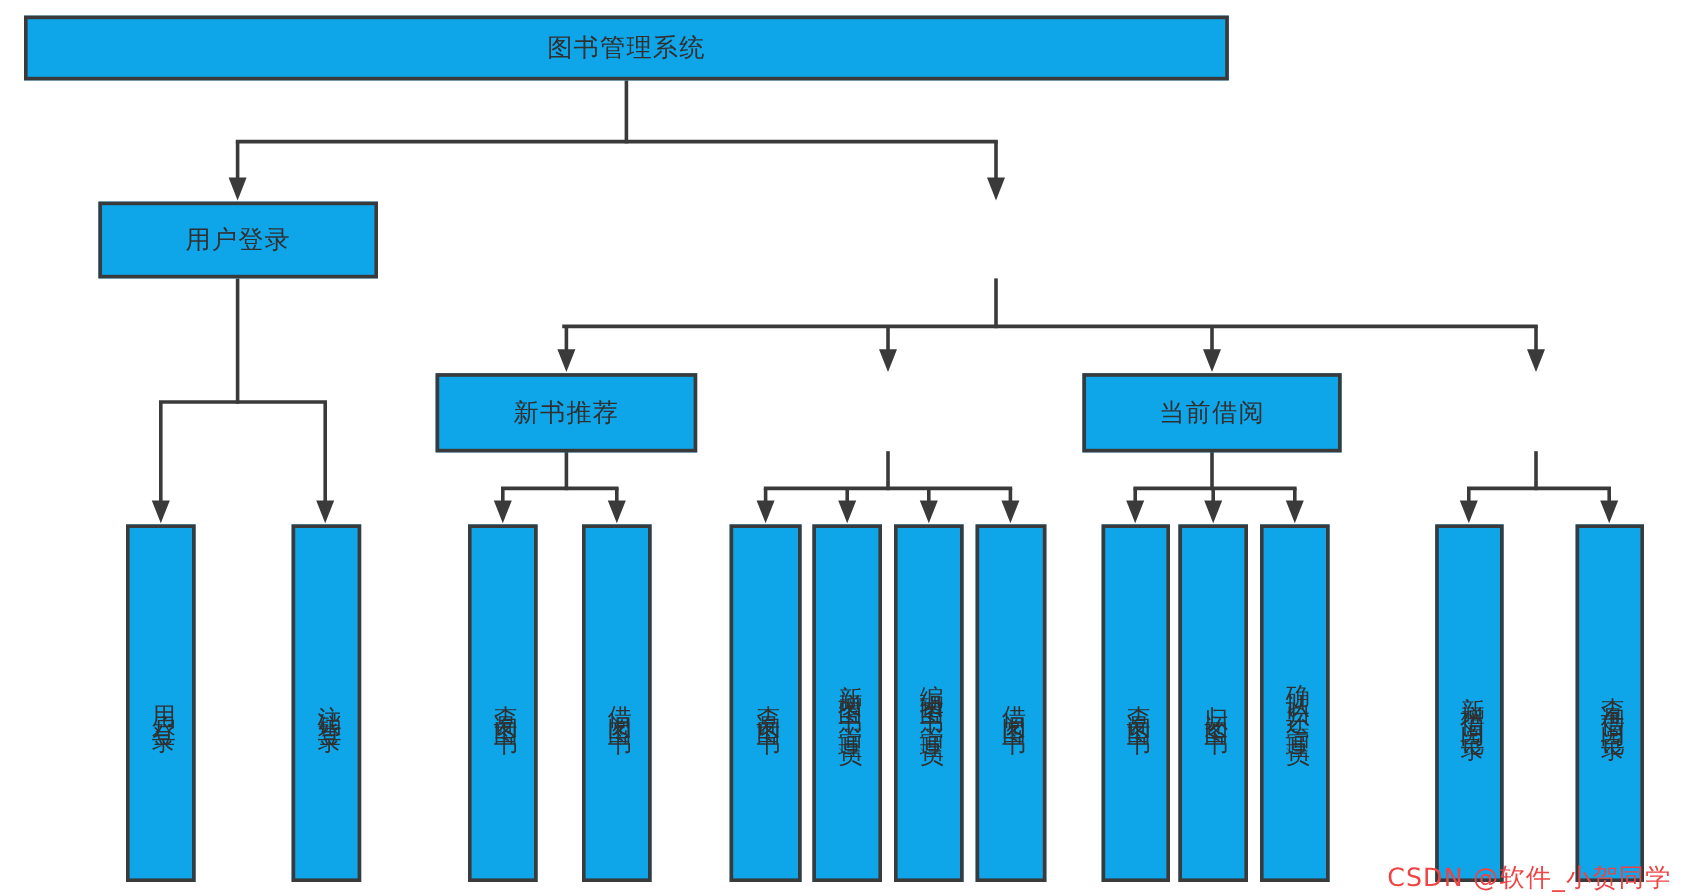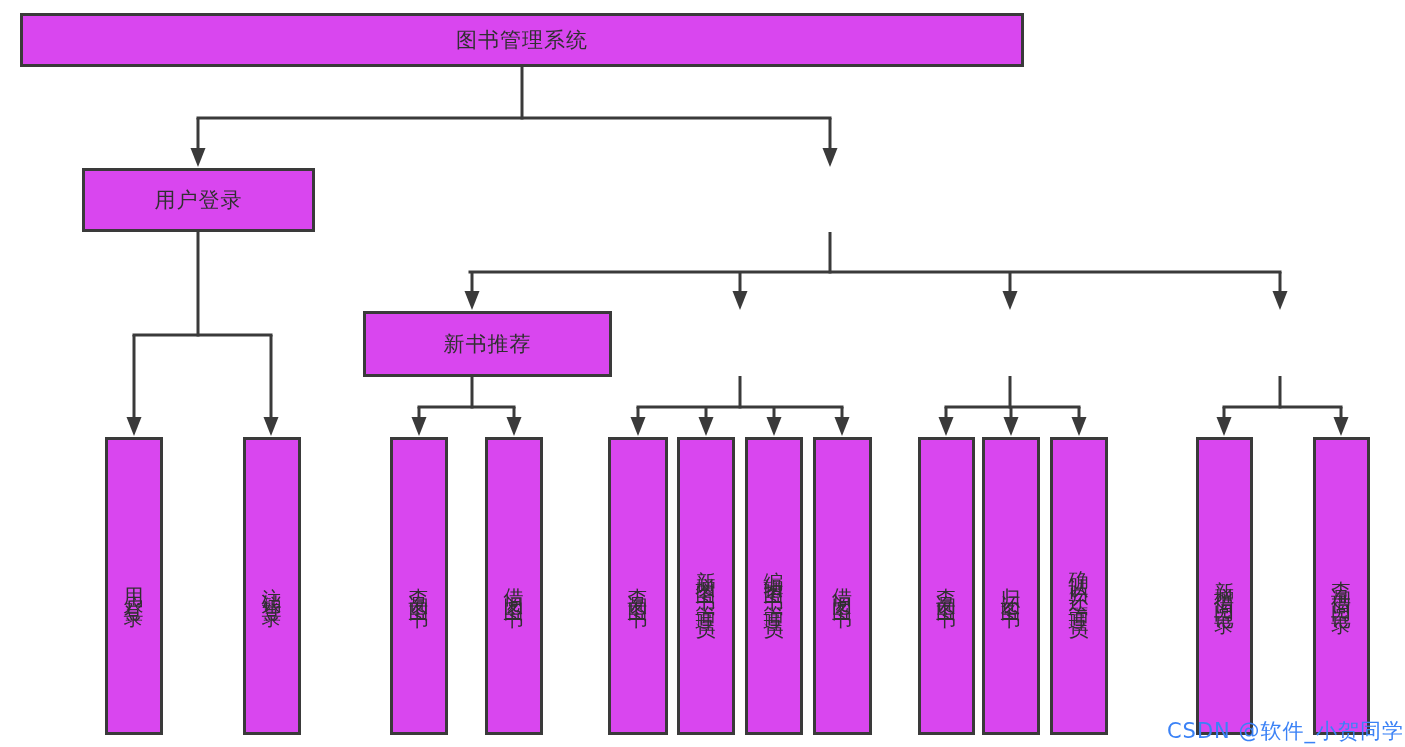--- a/index.html
+++ b/index.html
@@ -13,46 +13,47 @@
   }
   #wires {
     position: absolute;
     left: 0; top: 0;
     width: 1405px; height: 747px;
     pointer-events: none;
   }
   .box {
     position: absolute;
     box-sizing: border-box;
-    background: #d946ef;
+    background: #0ea5e9;
     border: 3px solid #3a3a3a;
     color: #303030;
     display: flex;
     align-items: center;
     justify-content: center;
     text-align: left;
+    font-family: Liberation Mono, monospace;
   }
   .hbox {
     font-size: 21px;
     letter-spacing: 1px;
     white-space: nowrap;
   }
   .vbox {
     font-size: 20px;
     writing-mode: vertical-rl;
     text-orientation: mixed;
     letter-spacing: 7px;
     line-height: 1;
   }
   .watermark {
     position: absolute;
-    right: 1px;
+    right: 12px;
     bottom: 2px;
     font-size: 21px;
-    color: #3b82f6;
+    color: #ef4444;
     letter-spacing: 1px;
     white-space: nowrap;
     z-index: 5;
   }
 </style>
 </head>
 <body>
 
 <div id="stage">
 
@@ -108,21 +109,22 @@
       <polygon points="1011,436 1003.5,417 1018.5,417" fill="#3a3a3a"></polygon>
       <polygon points="1079,436 1071.5,417 1086.5,417" fill="#3a3a3a"></polygon>
       <polygon points="1224,436 1216.5,417 1231.5,417" fill="#3a3a3a"></polygon>
       <polygon points="1341,436 1333.5,417 1348.5,417" fill="#3a3a3a"></polygon>
     </svg>
 
   <div class="box hbox" style="left:20px;top:13px;width:1004px;height:54px">图书管理系统</div>
 
   <div class="box hbox" style="left:82px;top:168px;width:233px;height:64px">用户登录</div>
 
-  <div class="box hbox" style="left:363px;top:311px;width:249px;height:66px">新书推荐</div>
+  <div class="box hbox" style="left:363px;top:311px;width:218px;height:66px">新书推荐</div>
+  <div class="box hbox" style="left:902px;top:311px;width:216px;height:66px">当前借阅</div>
 
   <div class="box vbox" style="left:105px;top:437px;width:58px;height:298px">用户登录</div>
   <div class="box vbox" style="left:243px;top:437px;width:58px;height:298px">注销登录</div>
 
   <div class="box vbox" style="left:390px;top:437px;width:58px;height:298px">查询图书</div>
   <div class="box vbox" style="left:485px;top:437px;width:58px;height:298px">借阅图书</div>
 
   <div class="box vbox" style="left:608px;top:437px;width:60px;height:298px">查询图书</div>
   <div class="box vbox" style="left:677px;top:437px;width:58px;height:298px">新增图书（管理员）</div>
   <div class="box vbox" style="left:745px;top:437px;width:58px;height:298px">编辑图书（管理员）</div>

